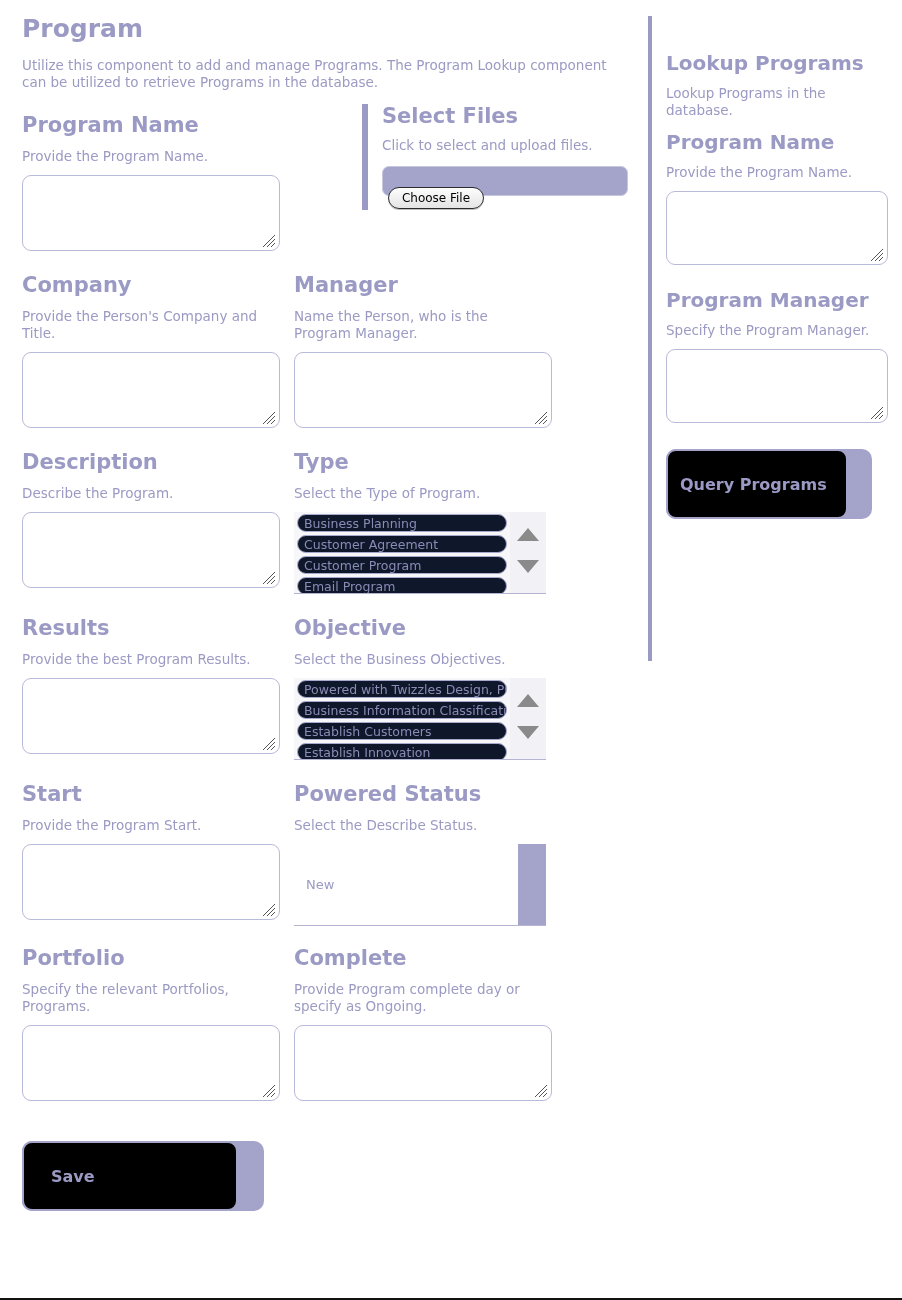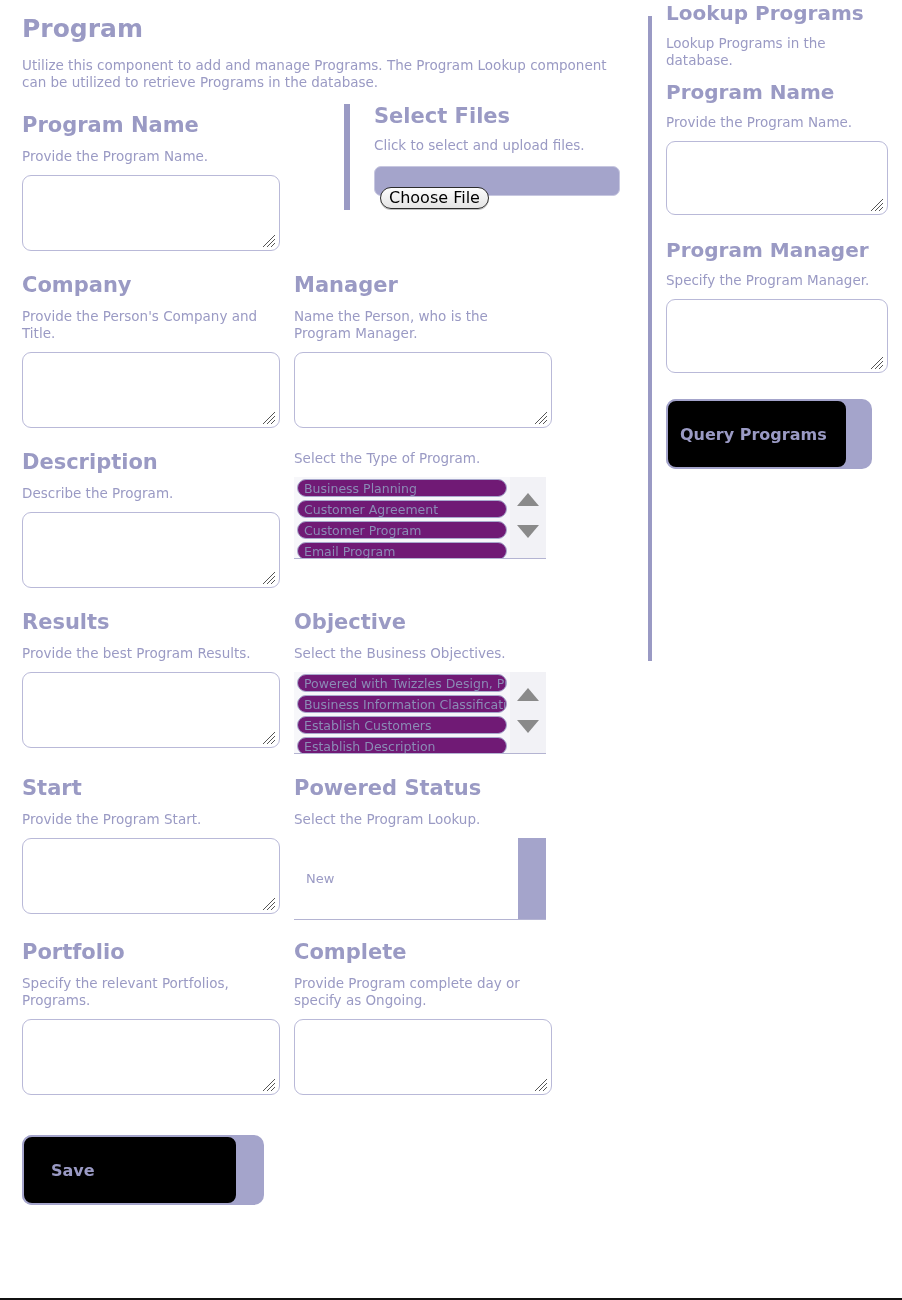--- a/index.html
+++ b/index.html
@@ -44,20 +44,21 @@
     height: 645px;
     background: #9a9ac4;
   }
 
   
   #lookup-region {
     position: absolute;
     left: 666px;
     top: 0;
     width: 236px;
+    padding-top: 50px;
   }
 
   
   h1.page-title {
     font-size: 25px;
     font-weight: bold;
     color: #9a9ac4;
     margin: 0 0 14px 0;
     letter-spacing: 0px;
   }
@@ -118,24 +119,24 @@
     right: 4px;
     bottom: 3px;
     width: 14px;
     height: 14px;
     pointer-events: none;
   }
 
   
   #select-files-panel {
     position: absolute;
-    left: 344px;
+    left: 362px;
     top: 104px;
     width: 282px;
-    padding-left: 24px;
+    padding-left: 14px;
     border-left: 6px solid #9a9ac4;
     height: 106px;
   }
   #select-files-panel h2.field-title { margin-bottom: 8px; font-size: 21px; }
   #select-files-panel p.field-desc { margin-bottom: 12px; }
   .file-input {
     width: 246px;
     height: 30px;
     background: #a4a4cb;
     border: 1px solid #c7c7e0;
@@ -145,21 +146,21 @@
     align-items: center;
     padding-left: 5px;
   }
   .choose-file-btn {
     height: 22px;
     min-width: 96px;
     background: linear-gradient(#fdfdfd, #e4e4e4);
     border: 1px solid #2b2b2b;
     border-radius: 11px;
     font-family: "DejaVu Sans", "Liberation Sans", sans-serif;
-    font-size: 16px;
+    font-size: 12px;
     color: #000000;
     display: flex;
     align-items: center;
     justify-content: center;
     box-shadow: 0 1px 0 rgba(0,0,0,0.25);
     cursor: default;
     padding: 0 8px;
     margin-top: 33px;
   }
 
@@ -178,21 +179,21 @@
   .listbox-items {
     flex: 1 1 auto;
     padding: 2px 3px 0 3px;
     overflow: hidden;
   }
   .lb-item {
     height: 18px;
     line-height: 15px;
     border: 1px solid #a9a9cd;
     border-radius: 9px;
-    background: #701a75;
+    background: #0f172a;
     font-size: 12.5px;
     color: #8b8bb5;
     padding: 1px 6px;
     margin-bottom: 3px;
     white-space: nowrap;
     overflow: hidden;
   }
   .listbox-scroll {
     width: 36px;
     flex: 0 0 36px;
@@ -319,20 +320,21 @@
         <h2 class="field-title">Description</h2>
         <p class="field-desc">Describe the Program.</p>
         <div class="ta-wrap">
           <textarea class="ta" placeholder="" style=""></textarea>
           <svg class="resize-grip" viewBox="0 0 14 14">
               <path d="M13 5 L5 13 M13 9 L9 13 M13 1 L1 13" stroke="#555" stroke-width="1" fill="none"></path>
             </svg>
         </div>
       </div>
       <div class="field-col">
+        <h2 class="field-title">Type</h2>
         <p class="field-desc">Select the Type of Program.</p>
         <div class="listbox">
           <div class="listbox-items">
             <div class="lb-item">Business Planning</div>
             <div class="lb-item">Customer Agreement</div>
             <div class="lb-item">Customer Program</div>
             <div class="lb-item">Email Program</div>
           </div>
           <div class="listbox-scroll">
             <div class="tri up"></div>
@@ -355,21 +357,21 @@
         </div>
       </div>
       <div class="field-col">
         <h2 class="field-title">Objective</h2>
         <p class="field-desc">Select the Business Objectives.</p>
         <div class="listbox">
           <div class="listbox-items">
             <div class="lb-item">Powered with Twizzles Design, Prog</div>
             <div class="lb-item">Business Information Classification</div>
             <div class="lb-item">Establish Customers</div>
-            <div class="lb-item">Establish Description</div>
+            <div class="lb-item">Establish Innovation</div>
           </div>
           <div class="listbox-scroll">
             <div class="tri up"></div>
             <div class="tri down"></div>
           </div>
         </div>
       </div>
     </div>
 
     
@@ -379,21 +381,21 @@
         <p class="field-desc">Provide the Program Start.</p>
         <div class="ta-wrap">
           <textarea class="ta" placeholder="" style=""></textarea>
           <svg class="resize-grip" viewBox="0 0 14 14">
               <path d="M13 5 L5 13 M13 9 L9 13 M13 1 L1 13" stroke="#555" stroke-width="1" fill="none"></path>
             </svg>
         </div>
       </div>
       <div class="field-col">
         <h2 class="field-title">Powered Status</h2>
-        <p class="field-desc">Select the Program Lookup.</p>
+        <p class="field-desc">Select the Describe Status.</p>
         <div class="select-wrap">
           <span class="select-value">New</span>
           <span class="select-arrow-block"></span>
         </div>
       </div>
     </div>
 
     
     <div class="field-row">
       <div class="field-col">

